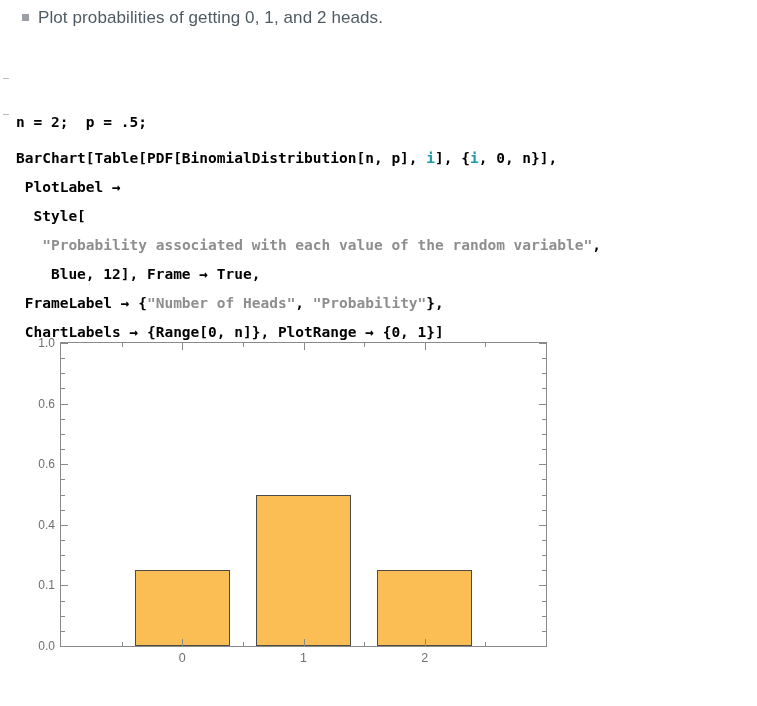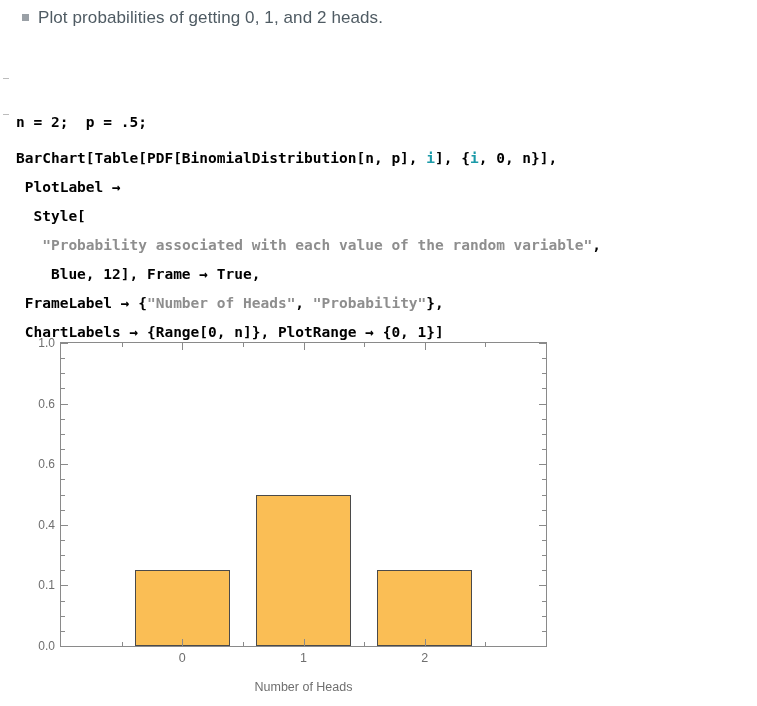--- a/index.html
+++ b/index.html
@@ -263,16 +263,15 @@
           <div class="xtick-minor" style="position: absolute; left: 60.625px;"></div>
           <div class="xtick-minor-t" style="left: 60.625px;"></div>
           <div class="xtick-minor" style="position: absolute; left: 181.875px;"></div>
           <div class="xtick-minor-t" style="left: 181.875px;"></div>
           <div class="xtick-minor" style="position: absolute; left: 303.125px;"></div>
           <div class="xtick-minor-t" style="left: 303.125px;"></div>
           <div class="xtick-minor" style="position: absolute; left: 424.375px;"></div>
           <div class="xtick-minor-t" style="left: 424.375px;"></div>
         </div>
     </div>
-    <div class="xaxis-title">Number of Heads</div>
 
   </div>
 </div>
 
 </body></html>

